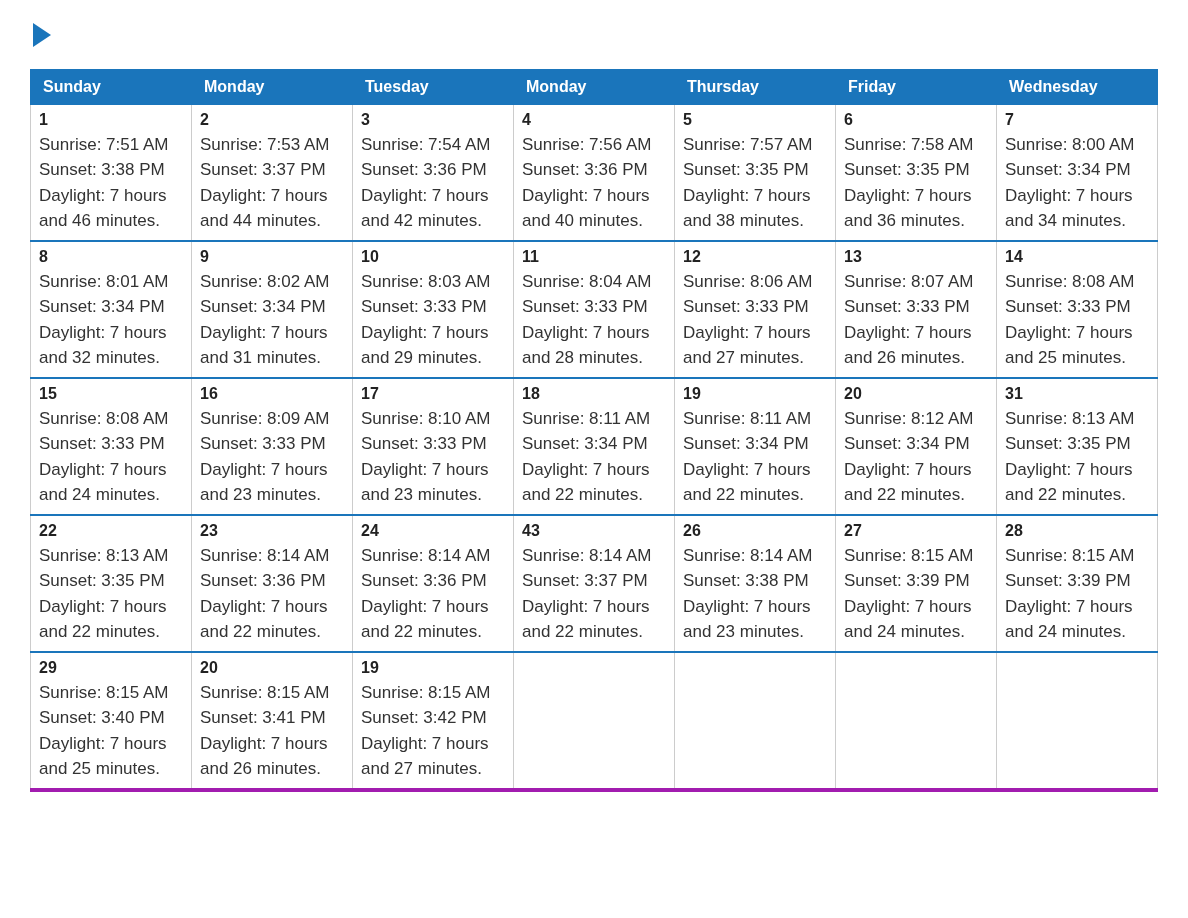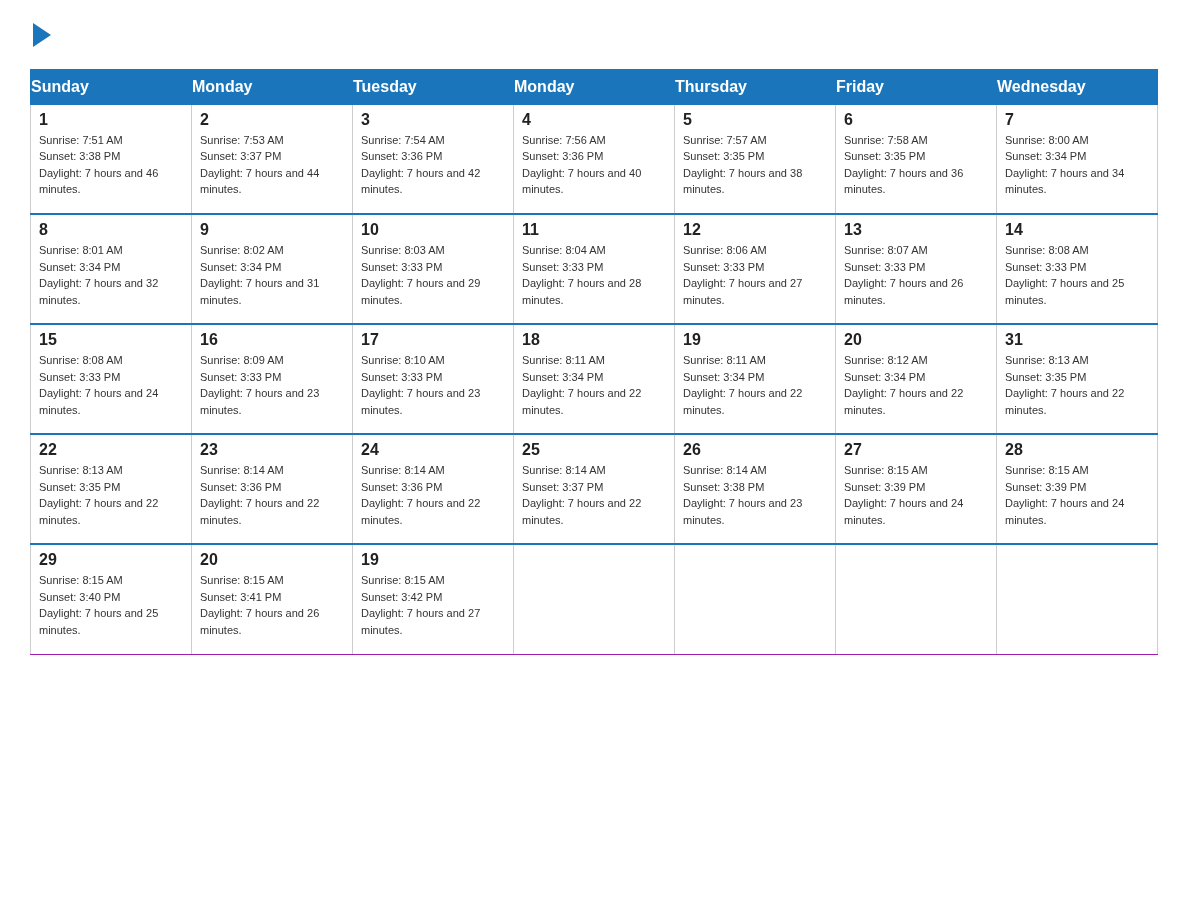--- a/index.html
+++ b/index.html
@@ -64,21 +64,21 @@
     .calendar {
       width: 100%;
       border-collapse: collapse;
       border: 1px solid #1a75bb;
     }
     .calendar th {
       background-color: #1a75bb;
       color: #fff;
       font-size: 16px;
       font-weight: 600;
-      padding: 8px 0;
+      padding: 8px 12px;
       text-align: left;
       border: 1px solid #1a75bb;
       margin-top: 16px;
     }
     .calendar td {
       vertical-align: top;
       padding: 6px 8px;
       border: 1px solid #ccc;
       border-bottom: 2px solid #1a75bb;
       font-size: 13px;
@@ -87,30 +87,30 @@
       height: 110px;
     }
     .day-number {
       font-size: 16px;
       font-weight: bold;
       color: #222;
       display: block;
       margin-bottom: 3px;
     }
     .day-info {
-      font-size: 11px;
+      font-size: 17px;
       line-height: 1.5;
       color: #333;
     }
     .empty-cell {
       background: #fff;
       border-bottom: 2px solid #1a75bb;
     }
     .last-row td {
-      border-bottom: 1px solid #a21caf;
+      border-bottom: 4px solid #a21caf;
     }
   </style>
 </head>
 <body>
 
 <div class="header">
   <div class="logo">
     <span class="logo-general"></span>
     <span class="logo-blue">
       <span></span><span class="logo-arrow"></span>
@@ -232,21 +232,21 @@
       </td>
         <td>
         <span class="day-number">23</span>
         <span class="day-info">Sunrise: 8:14 AM<br>Sunset: 3:36 PM<br>Daylight: 7 hours and 22 minutes.</span>
       </td>
         <td>
         <span class="day-number">24</span>
         <span class="day-info">Sunrise: 8:14 AM<br>Sunset: 3:36 PM<br>Daylight: 7 hours and 22 minutes.</span>
       </td>
         <td>
-        <span class="day-number">25</span>
+        <span class="day-number">43</span>
         <span class="day-info">Sunrise: 8:14 AM<br>Sunset: 3:37 PM<br>Daylight: 7 hours and 22 minutes.</span>
       </td>
         <td>
         <span class="day-number">26</span>
         <span class="day-info">Sunrise: 8:14 AM<br>Sunset: 3:38 PM<br>Daylight: 7 hours and 23 minutes.</span>
       </td>
         <td>
         <span class="day-number">27</span>
         <span class="day-info">Sunrise: 8:15 AM<br>Sunset: 3:39 PM<br>Daylight: 7 hours and 24 minutes.</span>
       </td>

